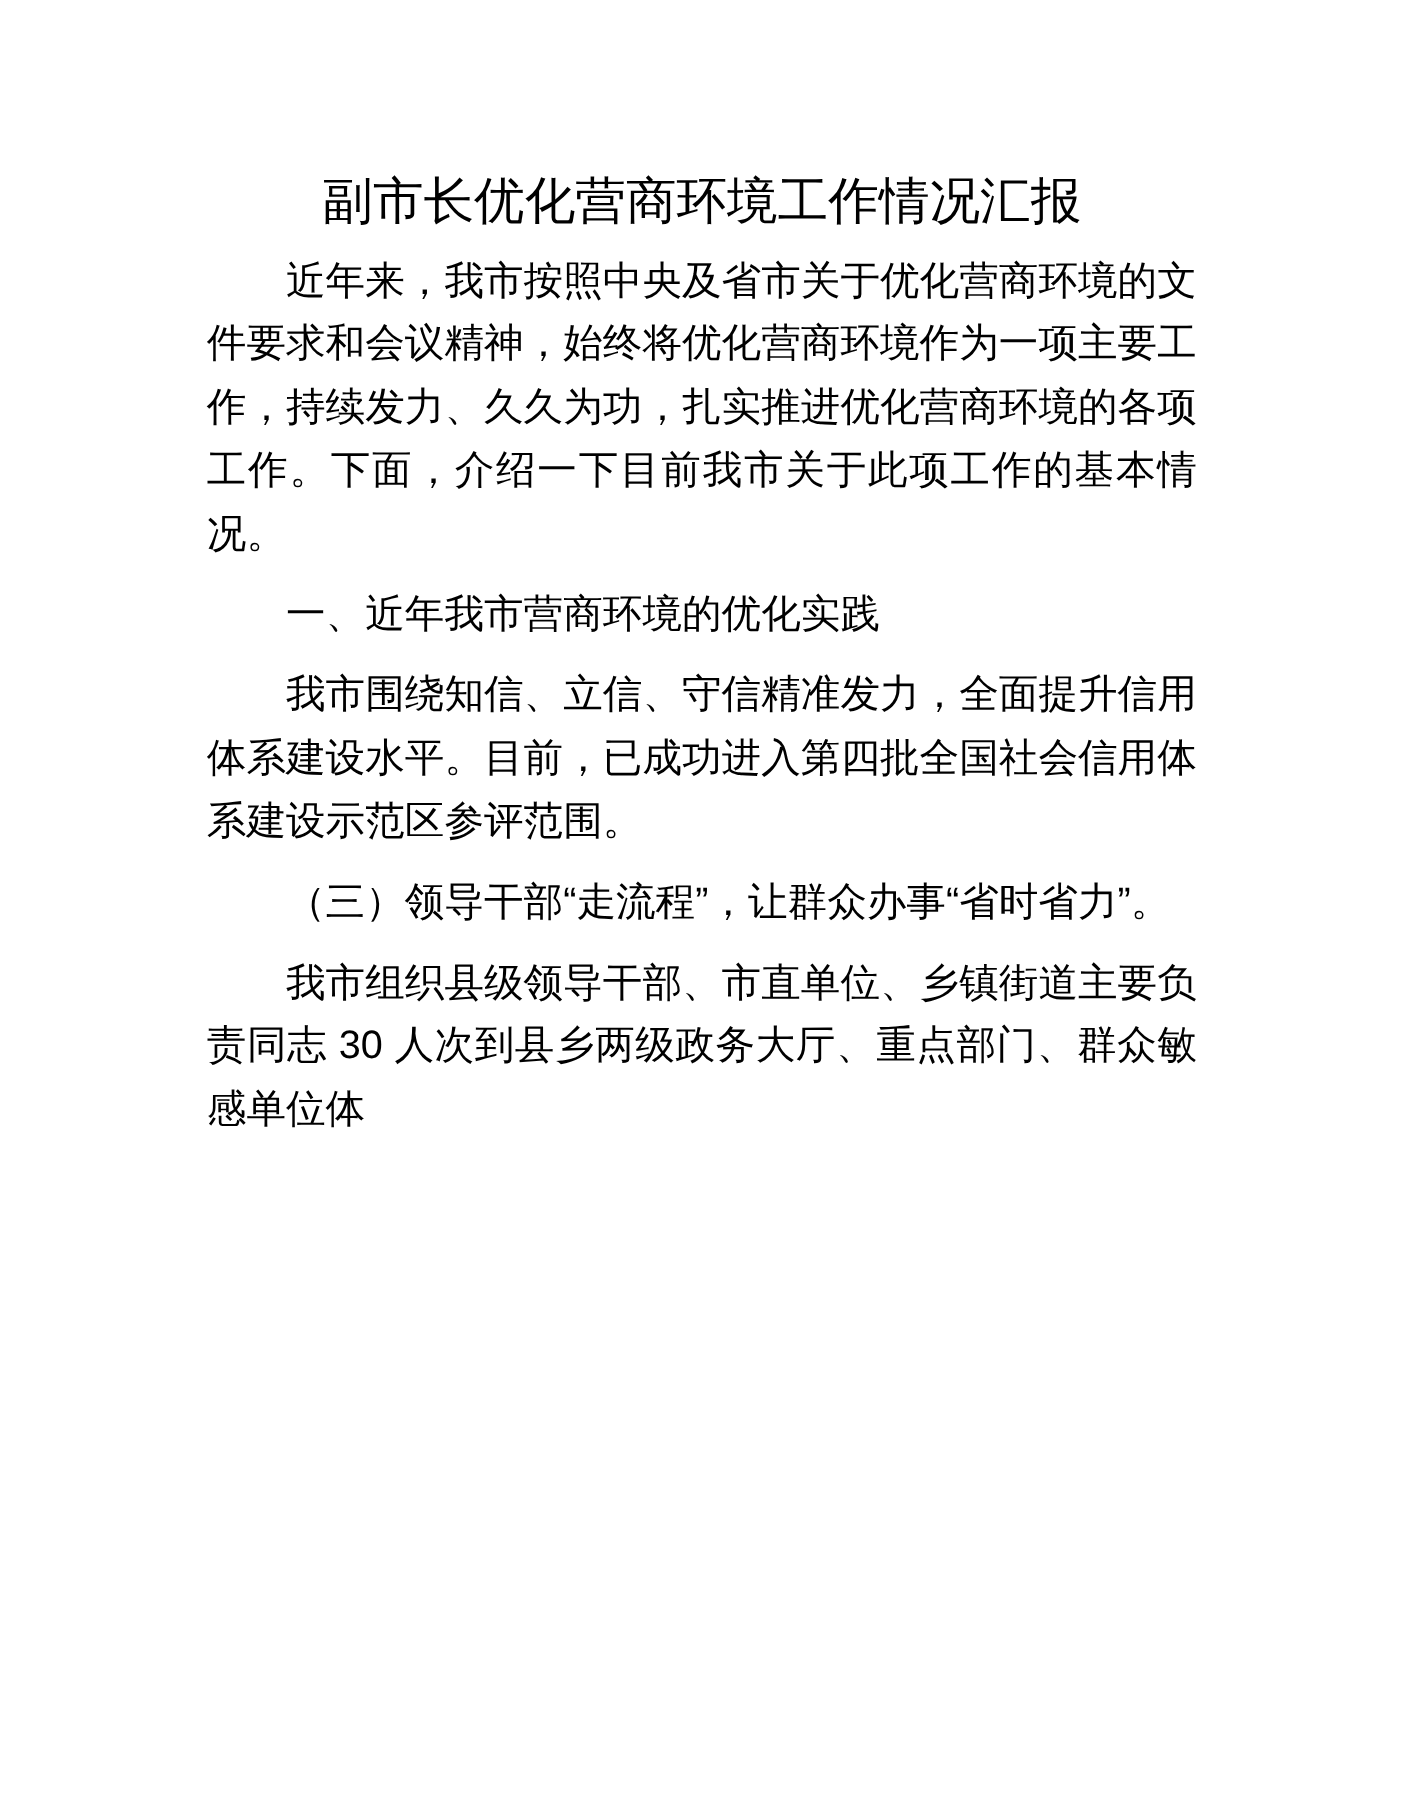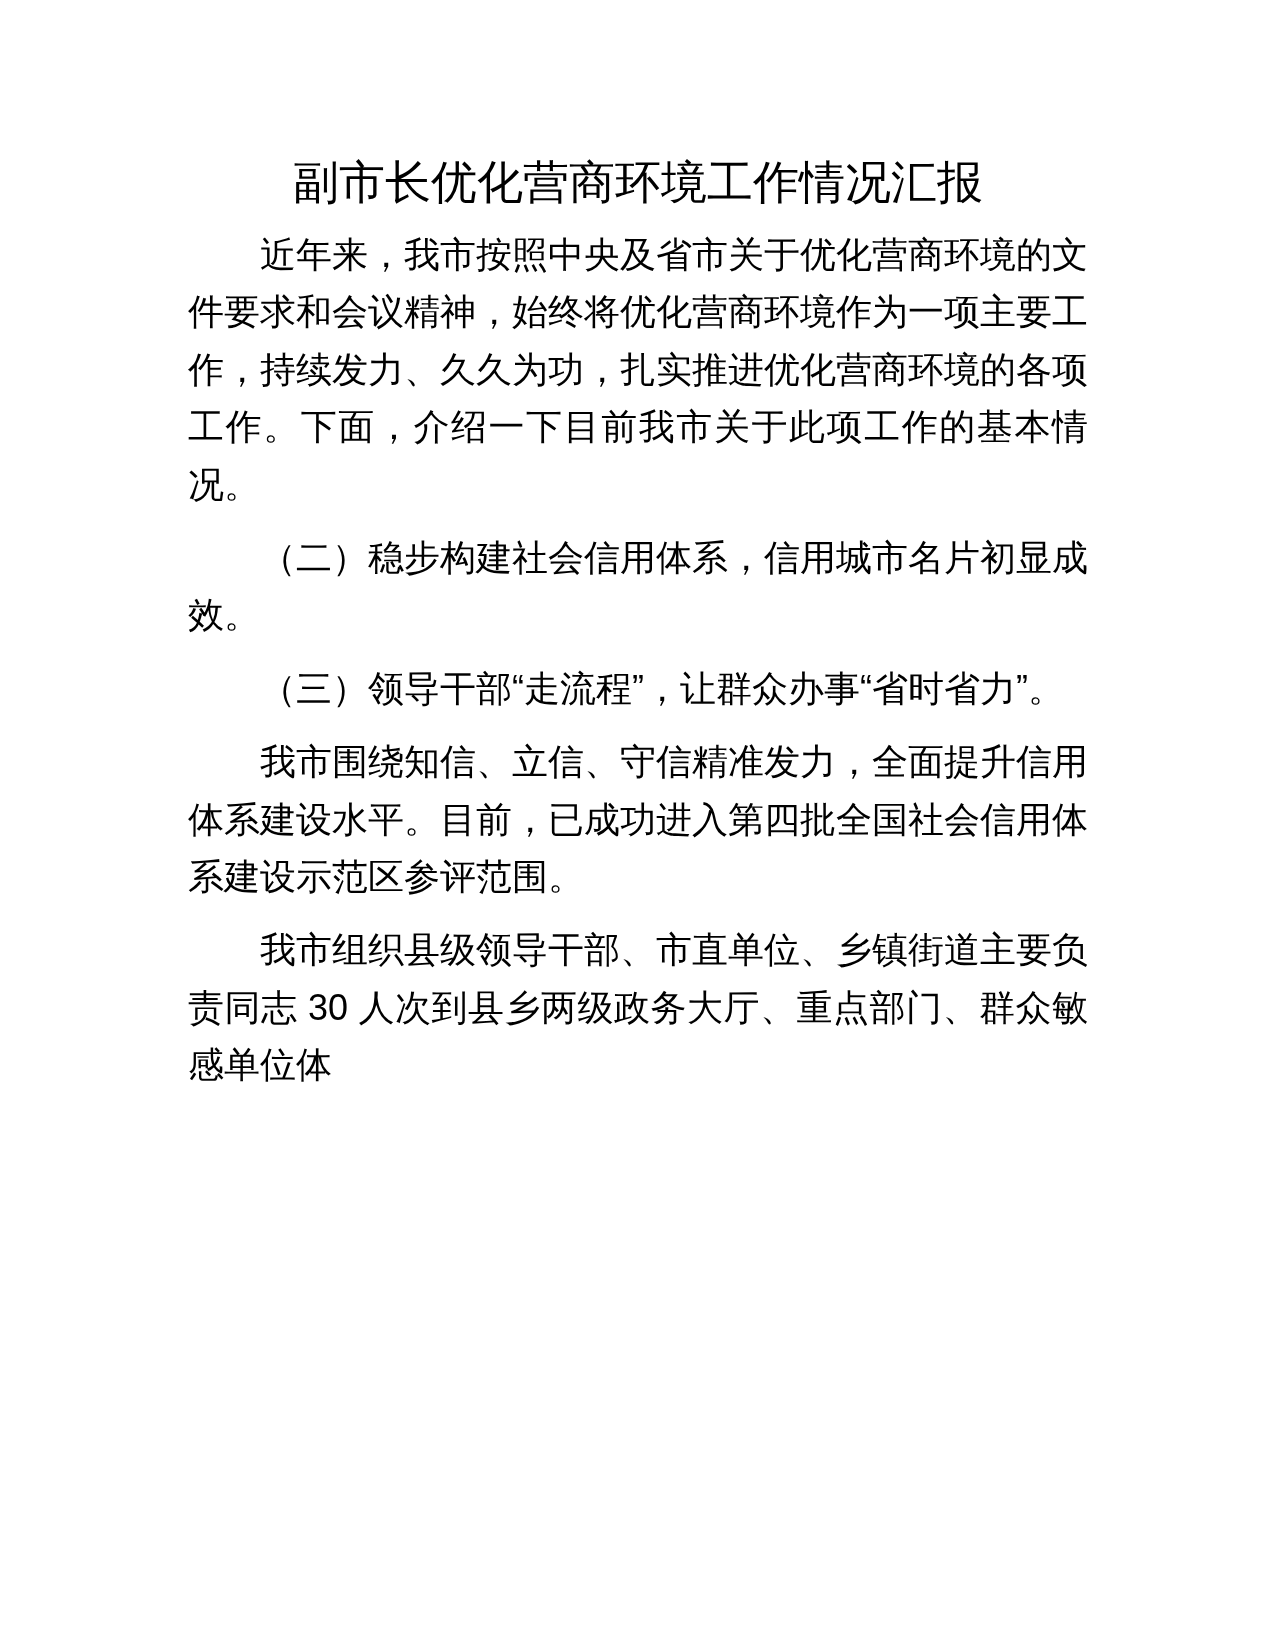--- a/index.html
+++ b/index.html
@@ -36,18 +36,18 @@
     margin-bottom: 0;
   }
 </style>
 </head>
 <body style="color: rgb(0, 0, 0); background: rgb(255, 255, 255);">
 
 <main class="page" style="background: rgb(255, 255, 255);">
   <h1 class="doc-title">副市长优化营商环境工作情况汇报</h1>
   <section class="doc-body" id="doc-body">
       <p class="doc-para">近年来，我市按照中央及省市关于优化营商环境的文件要求和会议精神，始终将优化营商环境作为一项主要工作，持续发力、久久为功，扎实推进优化营商环境的各项工作。下面，介绍一下目前我市关于此项工作的基本情况。</p>
-      <p class="doc-para">（二）稳步构建社会信用体系，信用城市名片初显成效。</p>
+      <p class="doc-para">一、近年我市营商环境的优化实践</p>
+      <p class="doc-para">我市围绕知信、立信、守信精准发力，全面提升信用体系建设水平。目前，已成功进入第四批全国社会信用体系建设示范区参评范围。</p>
       <p class="doc-para">（三）领导干部“走流程”，让群众办事“省时省力”。</p>
-      <p class="doc-para">我市围绕知信、立信、守信精准发力，全面提升信用体系建设水平。目前，已成功进入第四批全国社会信用体系建设示范区参评范围。</p>
       <p class="doc-para">我市组织县级领导干部、市直单位、乡镇街道主要负责同志 30 人次到县乡两级政务大厅、重点部门、群众敏感单位体</p>
     </section>
 </main>
 
 </body></html>

